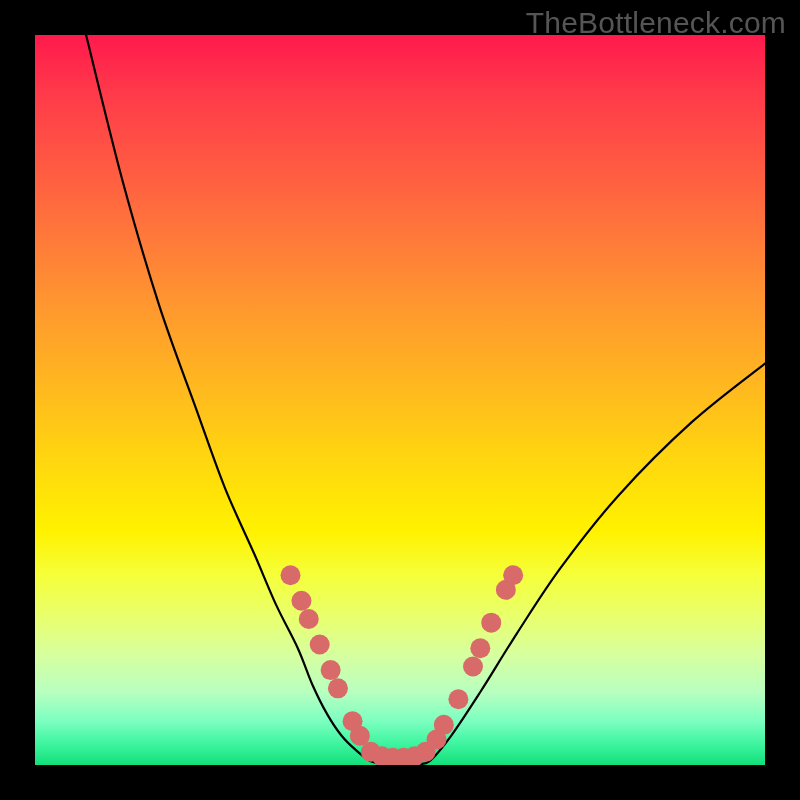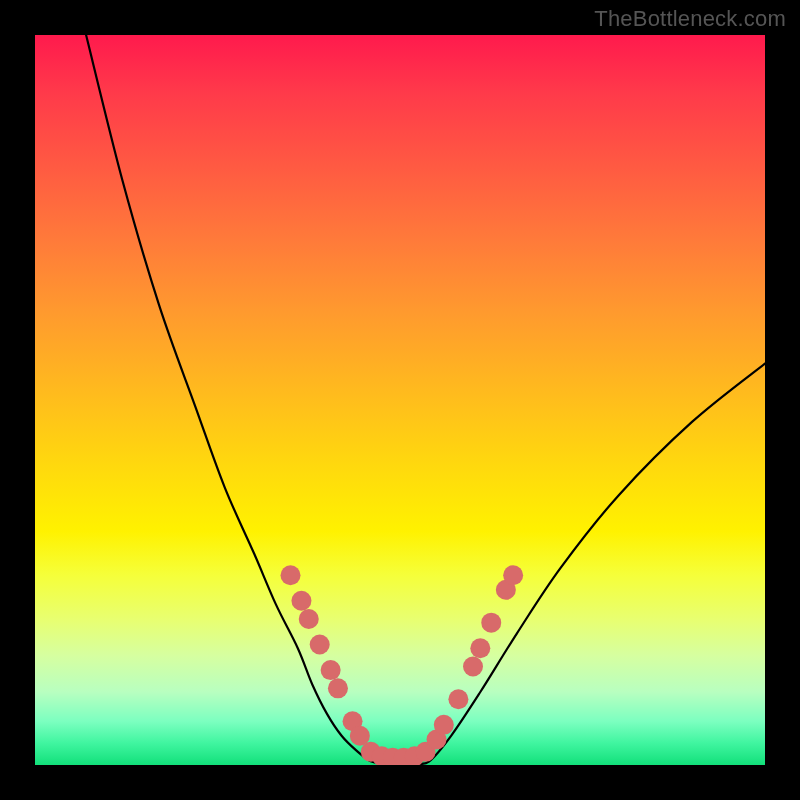--- a/index.html
+++ b/index.html
@@ -40,21 +40,21 @@
       #7cffc0 94%,
       #40f5a0 97%,
       #12e07a 100%
     );
   }
   .watermark {
     position: absolute;
     top: 6px;
     right: 14px;
     color: #555;
-    font-size: 22px;
+    font-size: 30px;
     font-weight: 400;
     letter-spacing: 0.2px;
     z-index: 10;
   }
   svg.curve {
     position: absolute;
     left: 0;
     top: 0;
     width: 730px;
     height: 730px;

